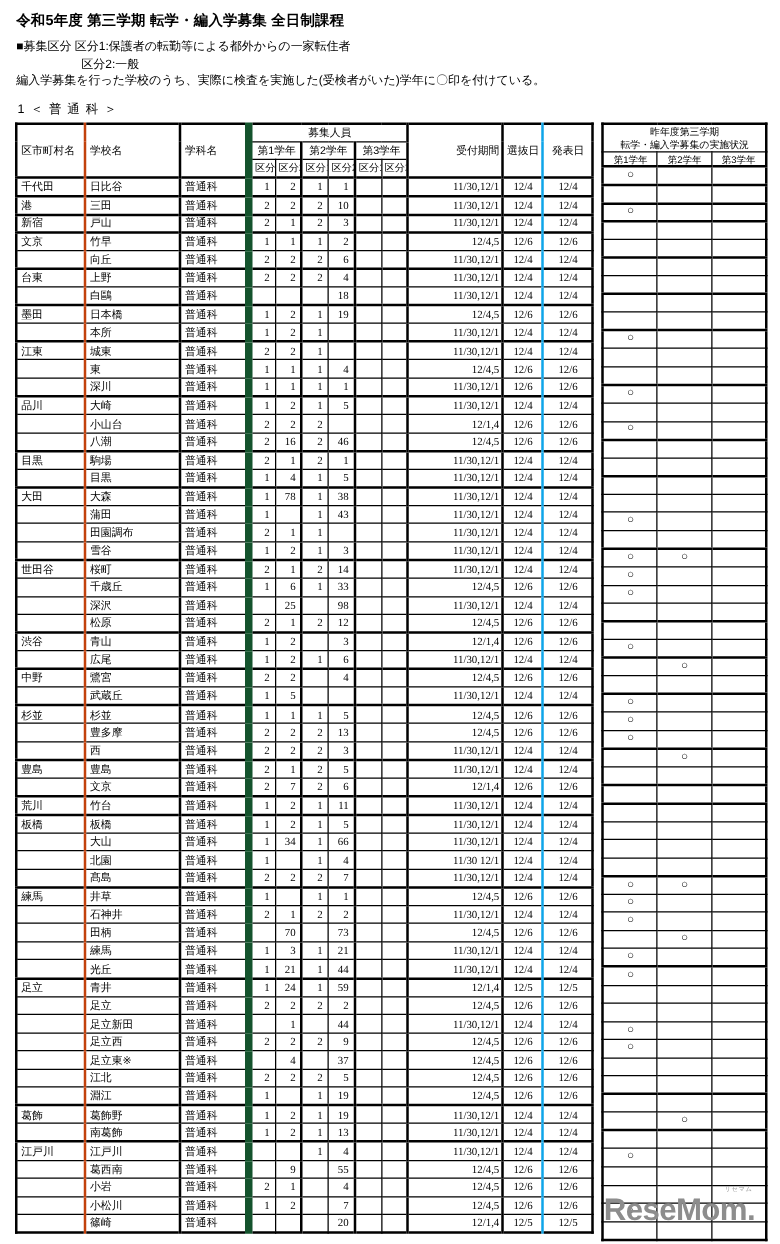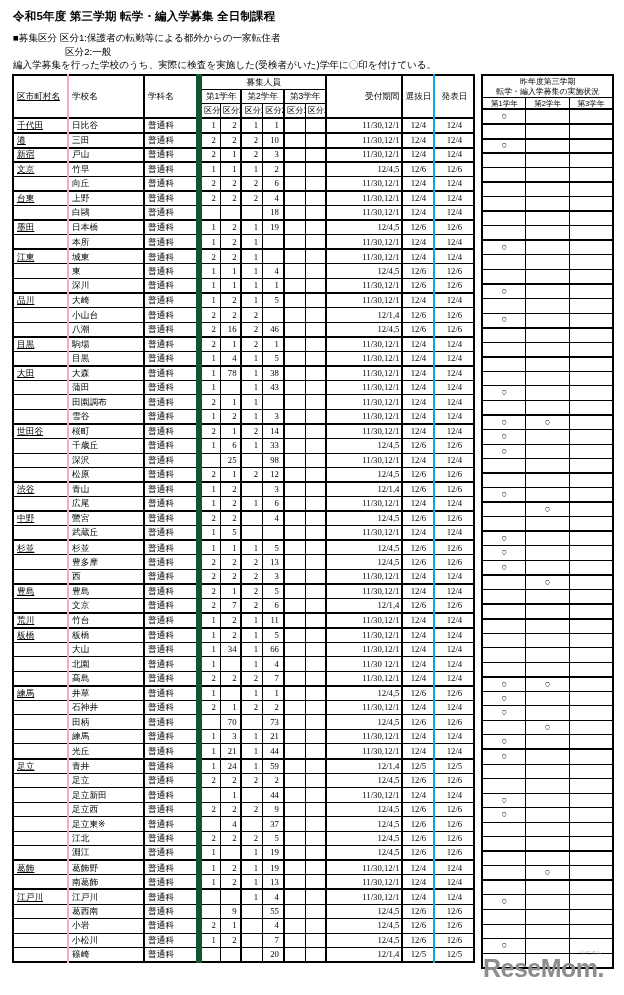--- a/index.html
+++ b/index.html
@@ -56,21 +56,21 @@
   }
   thead th{
     text-align:center;
     font-family:"Liberation Sans","DejaVu Sans",sans-serif;
     font-size:8.6px;
   }
   thead th.hdr2{ font-size:8.2px; }
 
   
   table.main, table.side{ border:2px solid #000; }
-  td.c-muni, th.c-muni{ border-right:2px solid #f9a8d4;text-decoration:underline; }
+  td.c-muni, th.c-muni{ border-right:2px solid #c2410c; }
   td.c-school, th.c-school{ border-right:2px solid #000; }
   td.c-dept, th.c-dept{ border-right:6px solid #14532d; }
   td.g2a, th.g2a{ border-right:2px solid #000; }
   td.g3a, th.g3a{ border-right:2px solid #000; }
   td.g3b, th.g3b{ border-right:2px solid #000; }
   td.c-period, th.c-period{ border-right:2px solid #000;}
   tr.grp-top > td, tr.grp-top > th{ border-top:2px solid #000; }
   tbody tr:first-child > td{ border-top:2px solid #000; }
   thead tr:first-child > th{ border-top:0; }
 
@@ -119,20 +119,21 @@
 <div class="page">
 
   <div class="doc-title">令和5年度 第三学期 転学・編入学募集  全日制課程</div>
 
   <div class="note-block">
     <div class="note-line">■募集区分 区分1:保護者の転勤等による都外からの一家転住者</div>
     <div class="note-line note-indent">区分2:一般</div>
     <div class="note-line">編入学募集を行った学校のうち、実際に検査を実施した(受検者がいた)学年に〇印を付けている。</div>
   </div>
 
+  <div class="section-label">1 ＜ 普 通 科 ＞</div>
 
   <div class="tables-wrap">
 
     <table class="main">
       <thead>
         <tr>
           <th class="c-muni" rowspan="3">区市町村名</th>
           <th class="c-school" rowspan="3">学校名</th>
           <th class="c-dept" rowspan="3">学科名</th>
           <th class="g3b" colspan="6">募集人員</th>

